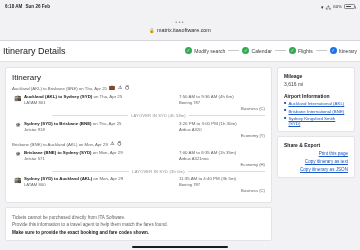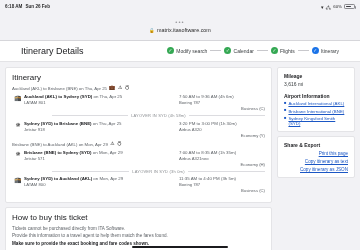--- a/index.html
+++ b/index.html
@@ -40,21 +40,21 @@
   }
   .tab-dots { font-size: 6px; color: #9a9a9f; letter-spacing: 1px; line-height: 5px; }
   .urlrow { display: flex; align-items: center; gap: 2px; margin-top: 2px; }
   .lock-icon { font-size: 4.6px; color: #6e6e73; }
   .url-text { font-size: 5.4px; color: #2b2b2b; }
   .chrome-sep { position:absolute; left:0; right:0; bottom:0; height:0.5px; background:#d6d6da; }
 
   
   .pageheader {
     background: #ffffff; height: 22px;
-    display: flex; align-items: center; padding: 0 21px;
+    display: flex; align-items: center; padding: 0 3px;
     border-bottom: 0.5px solid #e3e3e6;
   }
   .page-title { font-size: 9px; color: #202124; font-weight: 400; }
   .steps { margin-left: auto; display: flex; align-items: center; }
   .step { display: flex; align-items: center; gap: 2.2px; }
   .step-dot {
     width: 7px; height: 7px; border-radius: 50%;
     background: #34a853; color: #fff;
     font-size: 4.6px; display: flex; align-items: center; justify-content: center;
     flex: none;
@@ -264,21 +264,20 @@
           <div class="seg-right">
             <div class="seg-times"><span>11:35 AM</span><span> to </span><span>4:40 PM</span><span> (3h 5m)</span></div>
             <div class="seg-equip">Boeing 787</div>
             <div class="seg-cabin">Business (C)</div>
           </div>
         </div>
       </div>
     </div>
 
     <div class="card">
-      <div class="card-title">How to buy this ticket</div>
       <div class="howto-line">Tickets cannot be purchased directly from ITA Software.</div>
       <div class="howto-line">Provide this information to a travel agent to help them match the fares found.</div>
       <div class="howto-line strong">Make sure to provide the exact booking and fare codes shown.</div>
     </div>
 
   </div>
 
   <div class="col-side">
     <div class="card">
       <div class="side-label">Mileage</div>

